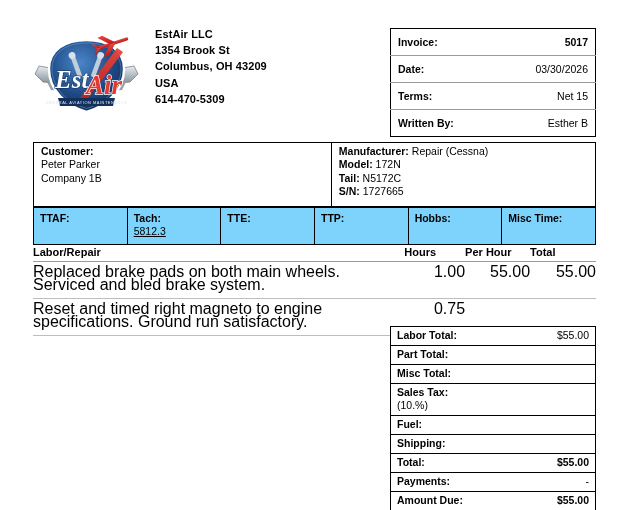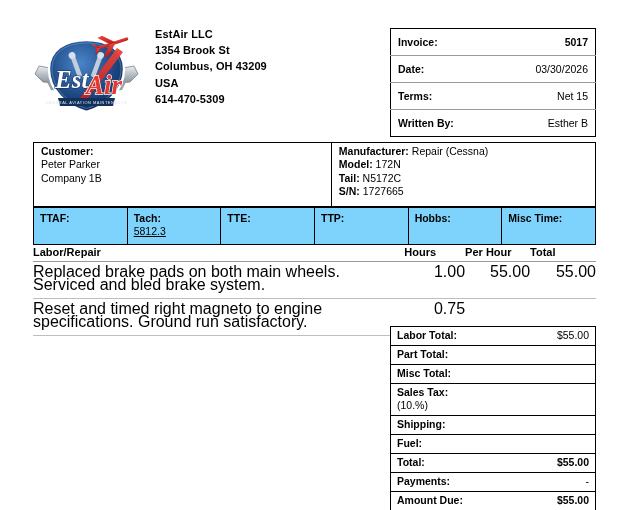--- a/index.html
+++ b/index.html
@@ -347,25 +347,25 @@
       <td class="tot-value"></td>
     </tr>
     <tr>
       <td class="tot-label">
         <span>Sales Tax:</span>
         <span class="tax-sub">(10.%)</span>
       </td>
       <td class="tot-value"></td>
     </tr>
     <tr>
+      <td class="tot-label">Fuel:</td>
+      <td class="tot-value"></td>
+    </tr>
+    <tr>
       <td class="tot-label">Shipping:</td>
-      <td class="tot-value"></td>
-    </tr>
-    <tr>
-      <td class="tot-label">Fuel:</td>
       <td class="tot-value"></td>
     </tr>
     <tr>
       <td class="tot-label">Total:</td>
       <td class="tot-value strong">$55.00</td>
     </tr>
     <tr>
       <td class="tot-label">Payments:</td>
       <td class="tot-value">-</td>
     </tr>

